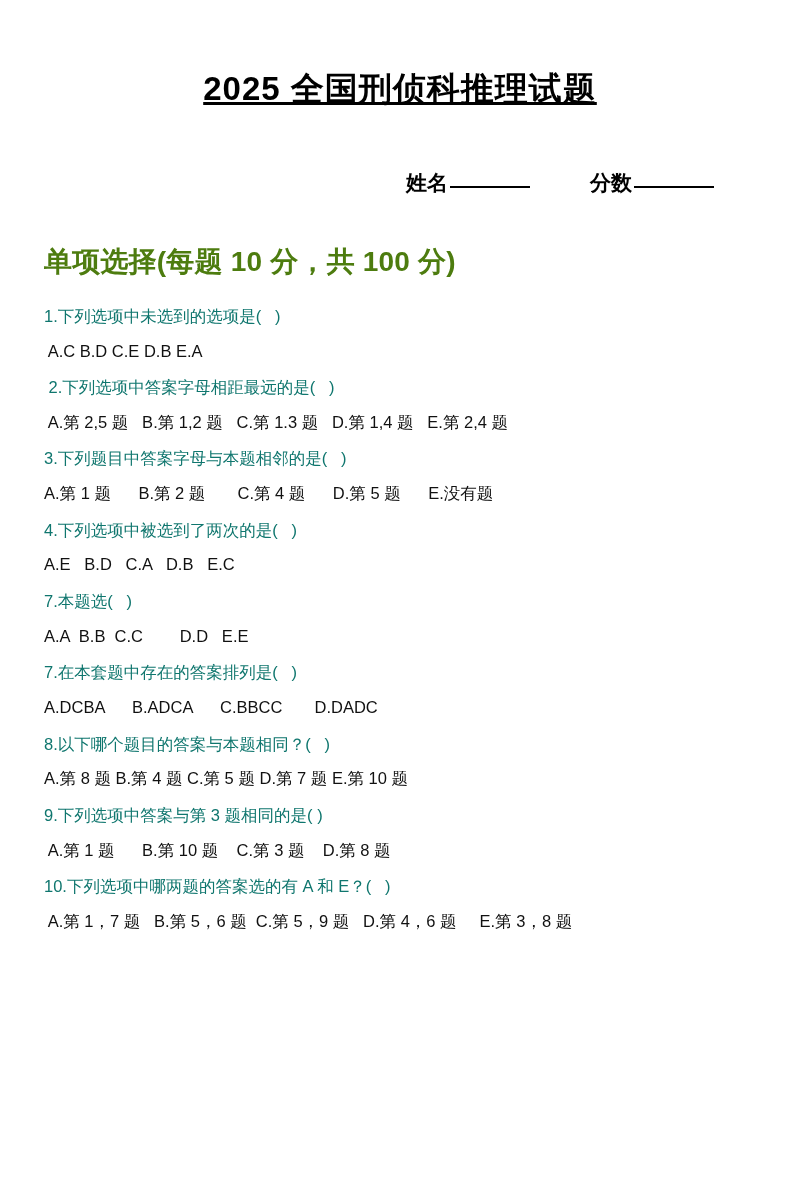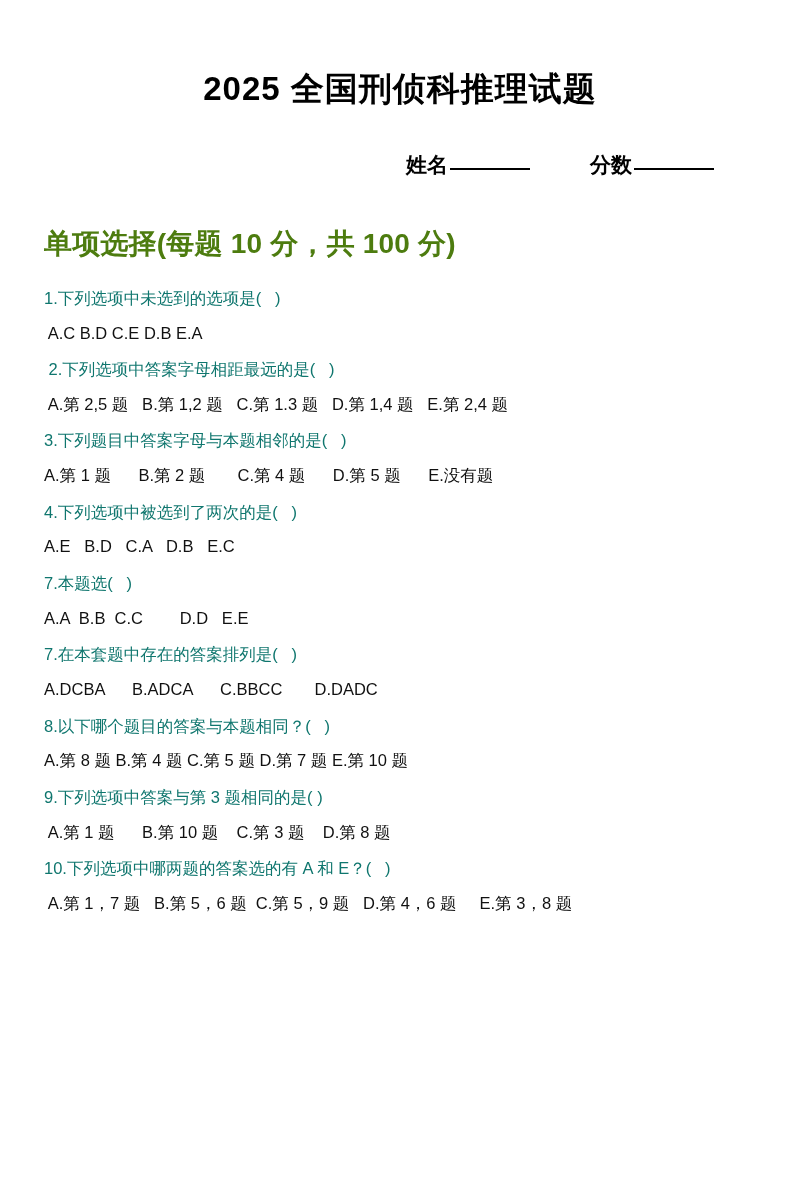--- a/index.html
+++ b/index.html
@@ -24,27 +24,28 @@
   }
   .doc-title {
     text-align: center;
     font-size: 33px;
     font-weight: bold;
     letter-spacing: 1px;
     margin: 0;
     padding-top: 68px;
     line-height: 1.3;
     color: #000;
+    text-decoration: underline;
   }
   .name-score-row {
     display: flex;
     justify-content: flex-end;
     align-items: baseline;
     gap: 60px;
-    margin-top: 40px;
+    margin-top: 58px;
     padding-right: 42px;
     font-size: 21px;
     font-weight: bold;
     color: #000;
   }
   .field {
     display: inline-flex;
     align-items: baseline;
     white-space: nowrap;
   }

